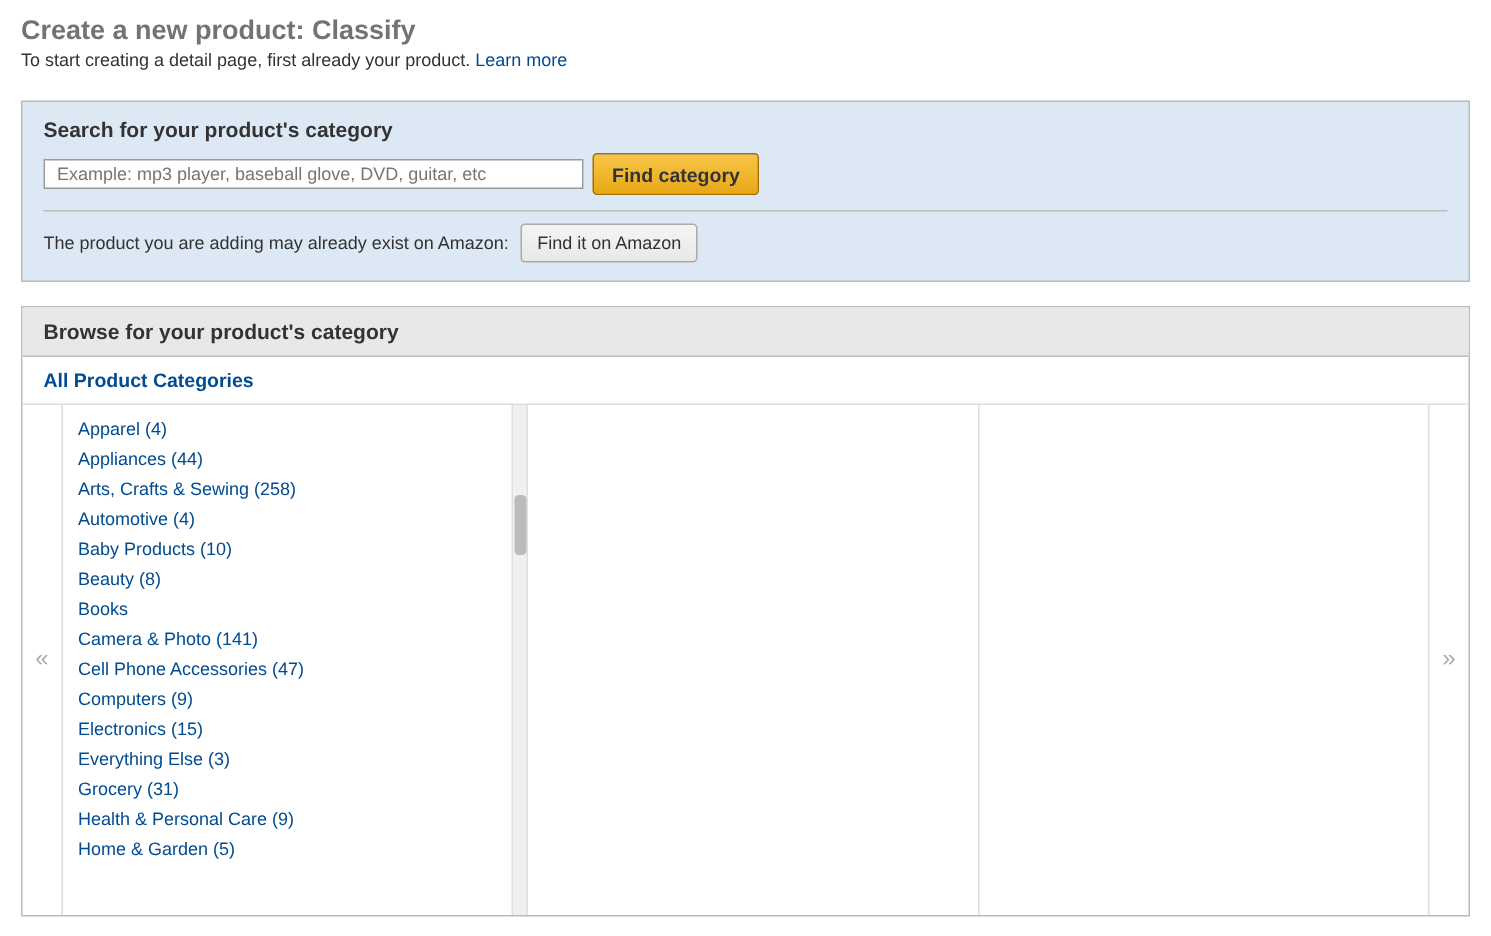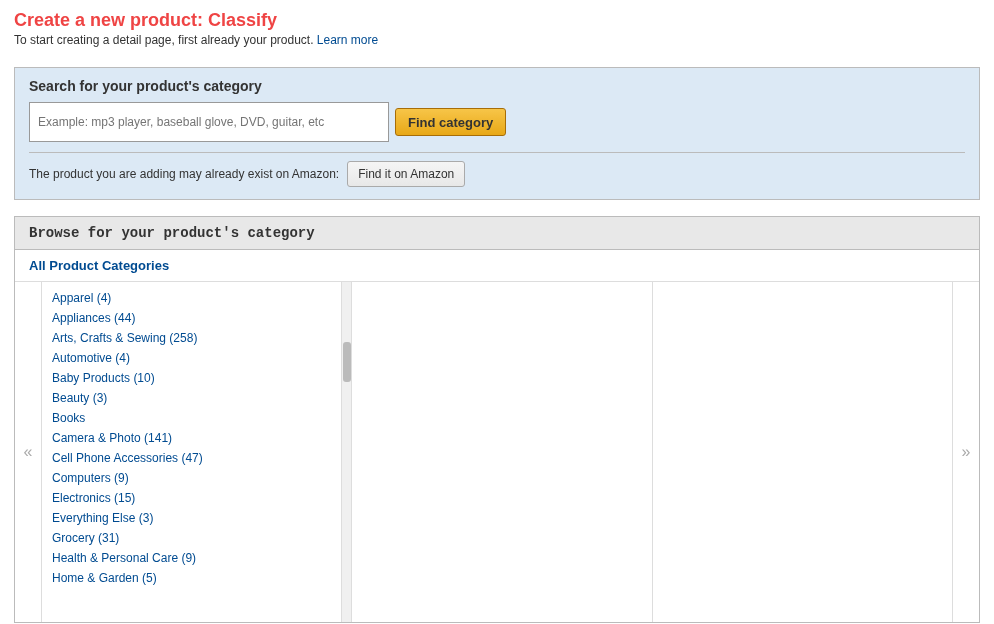--- a/index.html
+++ b/index.html
@@ -12,21 +12,21 @@
       min-height: 624px;
     }
 
     
     .page-header {
       padding: 10px 14px 4px 14px;
     }
     .page-title {
       font-size: 18px;
       font-weight: bold;
-      color: #ef4444;
+      color: #737373;
     }
     .page-subtitle {
       font-size: 12px;
       color: #333;
       margin-top: 2px;
     }
     .page-subtitle a {
       color: #004b91;
       text-decoration: none;
     }
@@ -44,21 +44,21 @@
       color: #333;
       margin-bottom: 8px;
     }
     .search-row {
       display: flex;
       align-items: center;
       gap: 6px;
     }
     .search-input {
       width: 360px;
-      height: 40px;
+      height: 20px;
       border: 1px solid #999;
       padding: 0 8px;
       font-size: 12px;
       color: #999;
       background: #fff;
     }
     .find-category-btn {
       height: 28px;
       padding: 0 12px;
       background: linear-gradient(to bottom, #f7c548, #e8a817);
@@ -98,21 +98,20 @@
       margin: 10px 14px;
       border: 1px solid #bbb;
     }
     .browse-section-title {
       font-size: 14px;
       font-weight: bold;
       color: #333;
       background: #e8e8e8;
       padding: 8px 14px;
       border-bottom: 1px solid #bbb;
-      font-family: Liberation Mono, monospace;
     }
     .browse-breadcrumb {
       padding: 8px 14px;
       border-bottom: 1px solid #ddd;
     }
     .breadcrumb-link {
       color: #004b91;
       font-size: 13px;
       font-weight: bold;
       text-decoration: none;
@@ -206,21 +205,21 @@
   </div>
   <div class="columns-container">
     <div class="nav-arrow">«</div>
     <div class="columns-inner">
       <div class="category-column" id="col1">
           <div class="category-item">Apparel (4)</div>
           <div class="category-item">Appliances (44)</div>
           <div class="category-item">Arts, Crafts &amp; Sewing (258)</div>
           <div class="category-item">Automotive (4)</div>
           <div class="category-item">Baby Products (10)</div>
-          <div class="category-item">Beauty (3)</div>
+          <div class="category-item">Beauty (8)</div>
           <div class="category-item">Books</div>
           <div class="category-item">Camera &amp; Photo (141)</div>
           <div class="category-item">Cell Phone Accessories (47)</div>
           <div class="category-item">Computers (9)</div>
           <div class="category-item">Electronics (15)</div>
           <div class="category-item">Everything Else (3)</div>
           <div class="category-item">Grocery (31)</div>
           <div class="category-item">Health &amp; Personal Care (9)</div>
           <div class="category-item">Home &amp; Garden (5)</div>
         </div>

